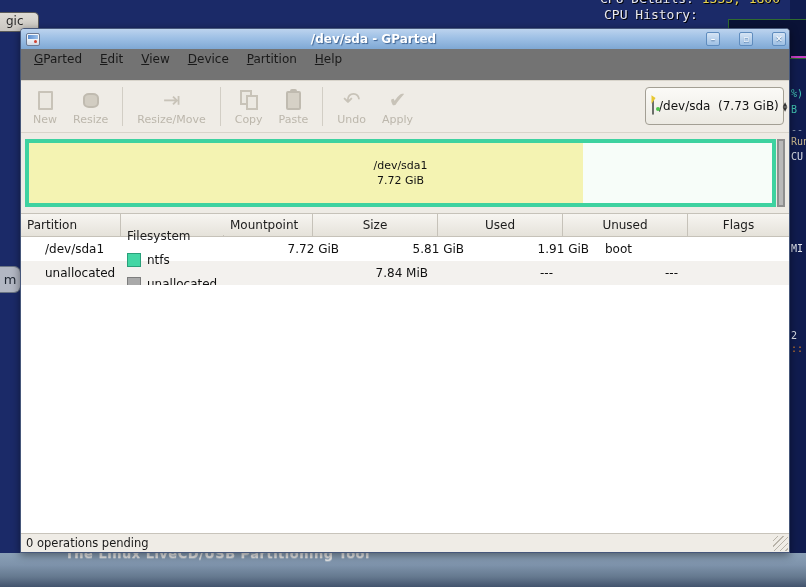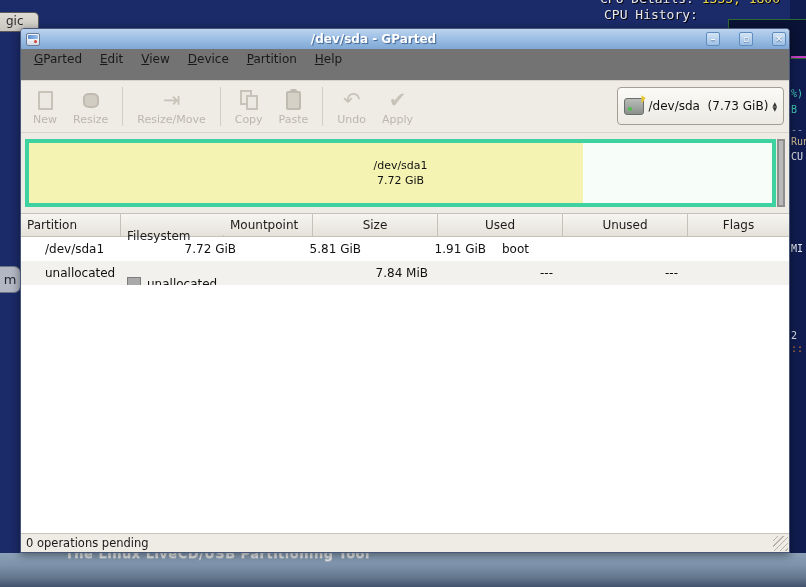--- a/index.html
+++ b/index.html
@@ -80,21 +80,21 @@
     font-size:21px; color:#c8c3b8; line-height:1; }
   .tool-sep { width:1px; background:#d2cec5; margin:4px 6px; }
   .ico-page { width:15px; height:19px; background:#ece9e2; border:2px solid #c8c3b8; border-radius:1px; }
   .ico-cyl { width:16px; height:15px; background:#d2cdc2; border:2px solid #c0bbb0; border-radius:6px/5px; }
   .ico-copy { position:relative; width:18px; height:20px; }
   .ico-copy i, .ico-copy b { position:absolute; width:12px; height:15px; background:#ece9e2; border:2px solid #c8c3b8; }
   .ico-copy i { left:0; top:0; } .ico-copy b { right:0; bottom:0; }
   .ico-paste { position:relative; width:15px; height:19px; background:#d6d1c6; border:2px solid #c0bbb0; border-radius:2px; }
   .ico-paste::before { content:""; position:absolute; left:2px; top:-4px; width:7px; height:4px; background:#c0bbb0; border-radius:2px 2px 0 0; }
 
-  .device-combo { position:absolute; right:5px; top:6px; height:38px; width:167px;
+  .device-combo { position:absolute; right:5px; top:6px; height:38px; width:139px;
     background:linear-gradient(180deg,#fbfaf7,#eceae3); border:1px solid #a39f94; border-radius:4px;
     display:flex; align-items:center; padding:0 6px; }
   .drive-ico { width:22px; height:17px; position:relative; margin-right:5px;
     background:linear-gradient(180deg,#b9bcb9,#8c908c); border:1px solid #6a6e6a; border-radius:3px; }
   .drive-ico::before { content:""; position:absolute; left:3px; bottom:3px; width:4px; height:4px;
     background:#4cc24c; border-radius:50%; }
   .drive-ico::after { content:""; position:absolute; right:-1px; top:-3px; width:0; height:0;
     border-left:5px solid transparent; border-top:7px solid #e8c832; transform:rotate(35deg); }
   .combo-label { flex:1; font-size:12px; color:#111; white-space:pre; }
   .combo-spin { display:flex; flex-direction:column; line-height:5px; font-size:6px; color:#333;
@@ -259,20 +259,24 @@
       <div class="hc c-fs">Filesystem</div>
       <div class="hc c-mnt">Mountpoint</div>
       <div class="hc c-size">Size</div>
       <div class="hc c-used">Used</div>
       <div class="hc c-unused">Unused</div>
       <div class="hc c-flags" style="border-right:none">Flags</div>
     </div>
 
     <div class="prow">
       <div class="c c-part">/dev/sda1</div>
+      <div class="c c-fs">
+        <span class="fs-swatch" style="background:#43d6a4;border:1px solid #2aa07a"></span>
+        <span>ntfs</span>
+      </div>
       <div class="c c-size">7.72 GiB</div>
       <div class="c c-used">5.81 GiB</div>
       <div class="c c-unused">1.91 GiB</div>
       <div class="c c-flags">boot</div>
     </div>
 
     <div class="prow alt">
       <div class="c c-part">unallocated</div>
       <div class="c c-fs">
         <span class="fs-swatch" style="background:#a9a9a9;border:1px solid #7d7d7d"></span>

